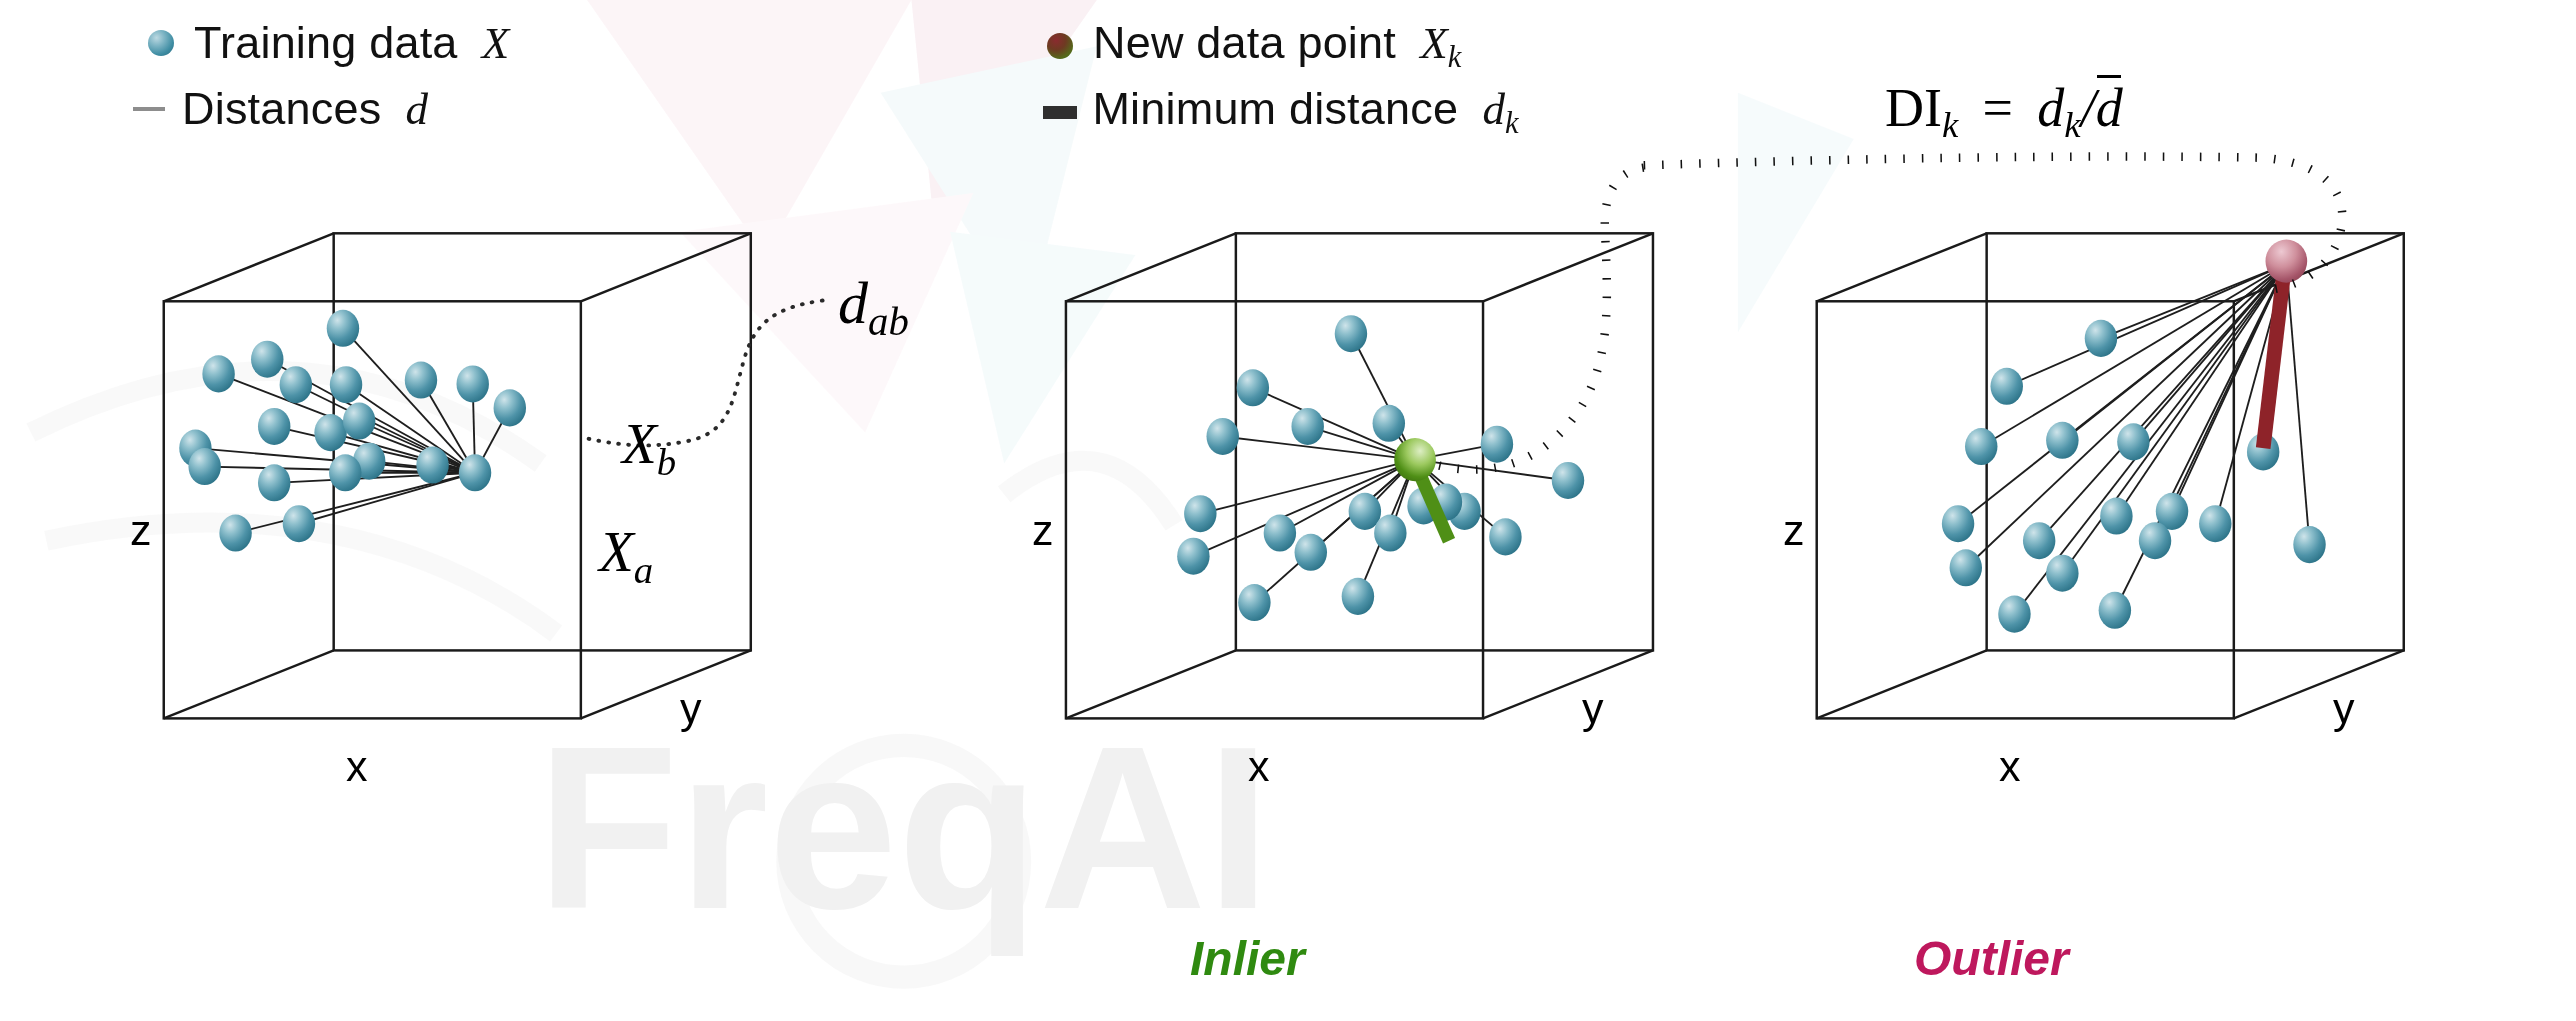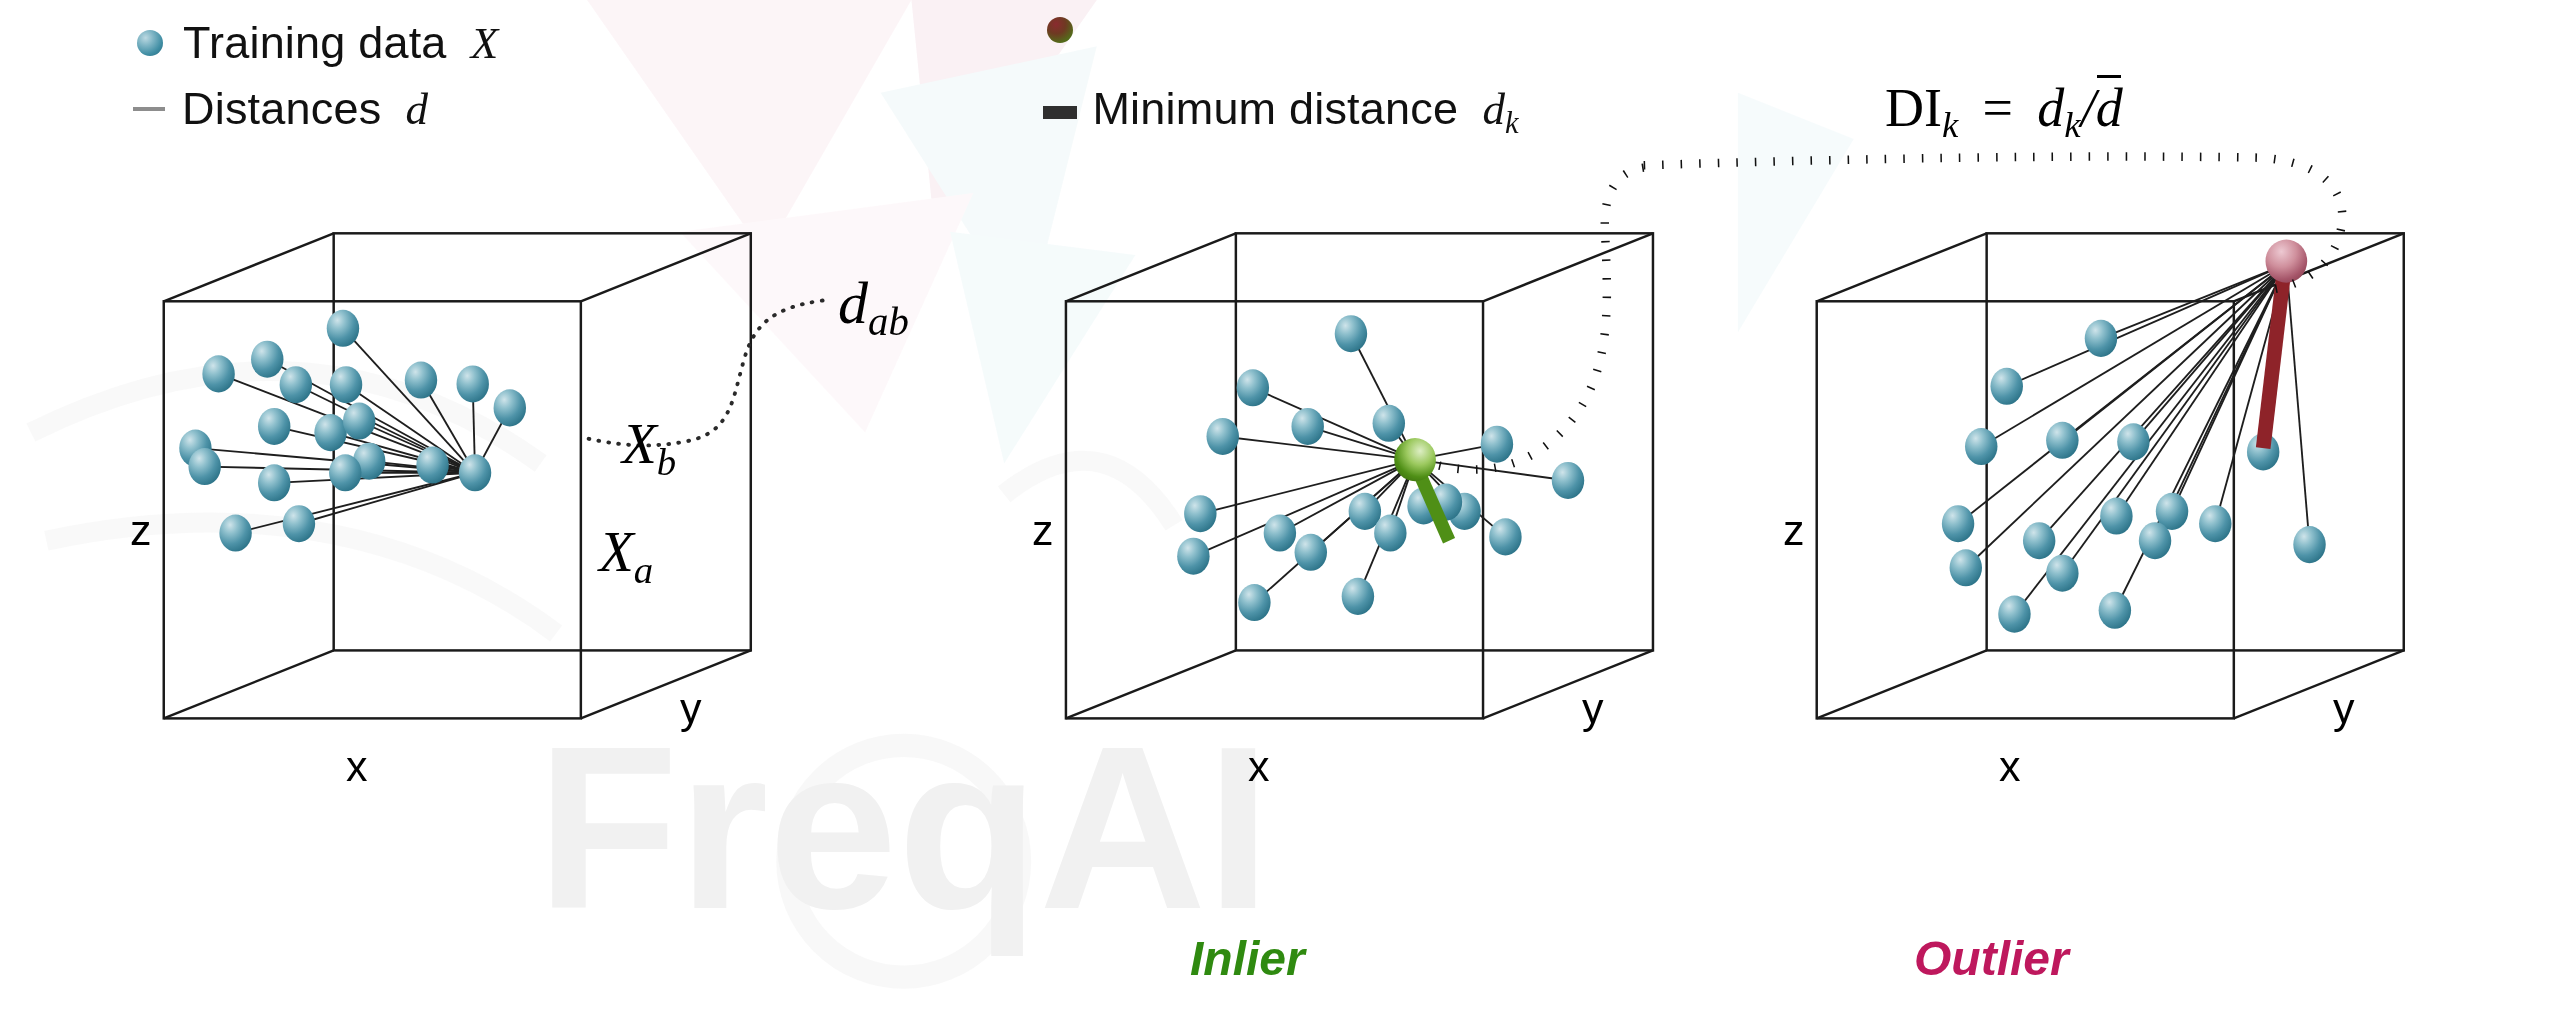--- a/index.html
+++ b/index.html
@@ -251,41 +251,45 @@
     <path d="M2128 217 C 2090 222, 2075 255, 2078 300
              C 2082 400, 2090 500, 2010 570
              C 1960 614, 1900 612, 1860 602" fill="none" stroke="#111" stroke-width="11" stroke-linecap="butt" stroke-dasharray="2 22"></path>
     <path d="M2128 214 C 2400 205, 2700 200, 2920 204
              C 3010 207, 3042 250, 3030 300
              C 3018 350, 2975 372, 2930 376" fill="none" stroke="#111" stroke-width="11" stroke-linecap="butt" stroke-dasharray="2 22"></path>
   </svg>
 
   <div class="legend">
 
-    <div class="lgrow" style="left:137px;top:17px;">
+    <div class="lgrow" style="left:148px;top:17px;">
       <span class="dotmark dot-train"></span>
       <span class="lgap"></span>
       <span class="lgtext">
         <span>Training data</span>
         <span class="mth">&nbsp;<span>X</span></span>
       </span>
     </div>
 
     <div class="lgrow" style="left:133px;top:83px;text-align:center;">
       <span class="dashthin"></span>
       <span class="lgap" style="width:17px;"></span>
       <span class="lgtext">
         <span>Distances</span>
         <span class="mth">&nbsp;<span>d</span></span>
       </span>
     </div>
 
     <div class="lgrow" style="left:1047px;top:17px;">
       <span class="dotmark dot-new"></span>
       <span class="lgap"></span>
+      <span class="lgtext">
+        <span>New data point</span>
+        <span class="mth">&nbsp;<span>X</span><span class="sub">k</span></span>
+      </span>
     </div>
 
     <div class="lgrow" style="left:1043px;top:83px;">
       <span class="dashthick"></span>
       <span class="lgap" style="width:15.4px;"></span>
       <span class="lgtext">
         <span>Minimum distance</span>
         <span class="mth">&nbsp;<span>d</span><span class="sub">k</span></span>
       </span>
     </div>

